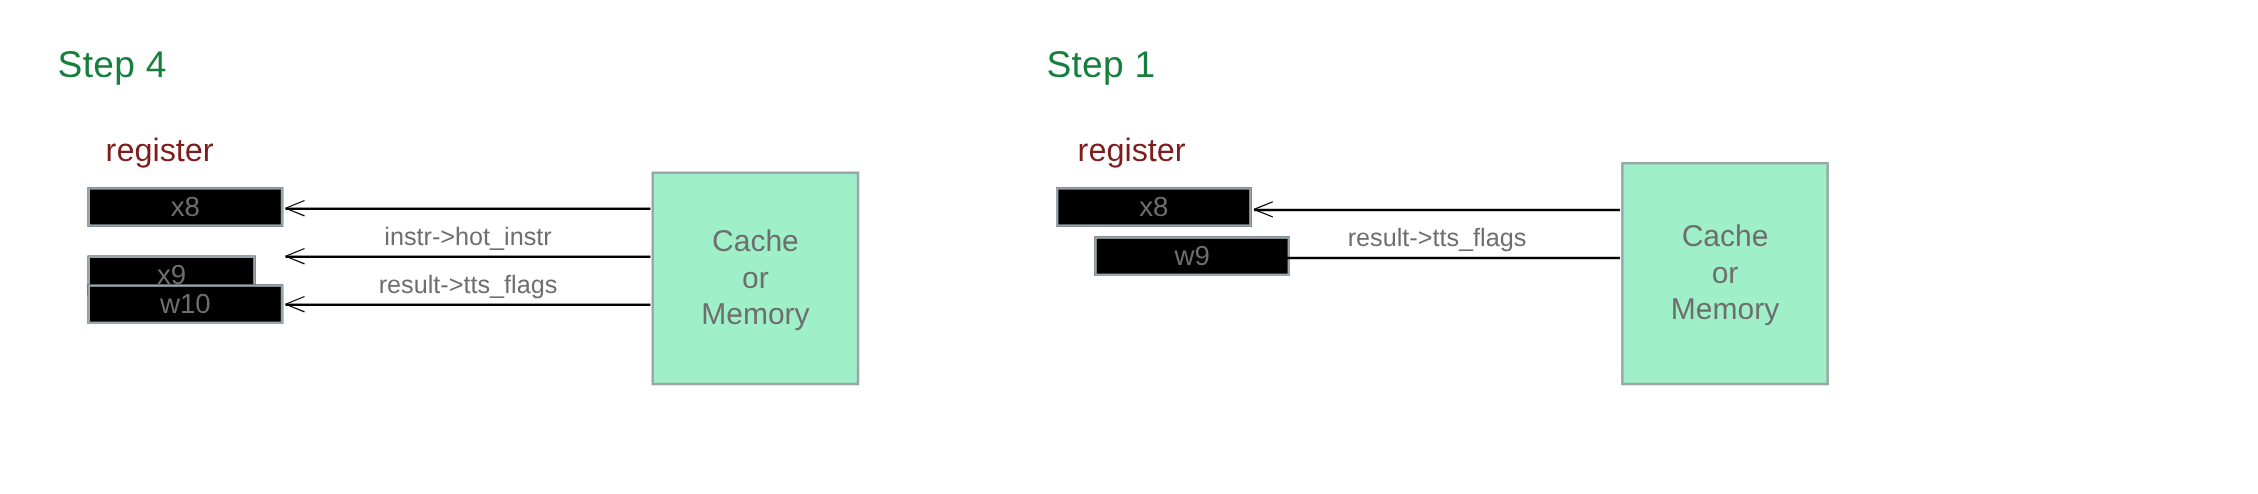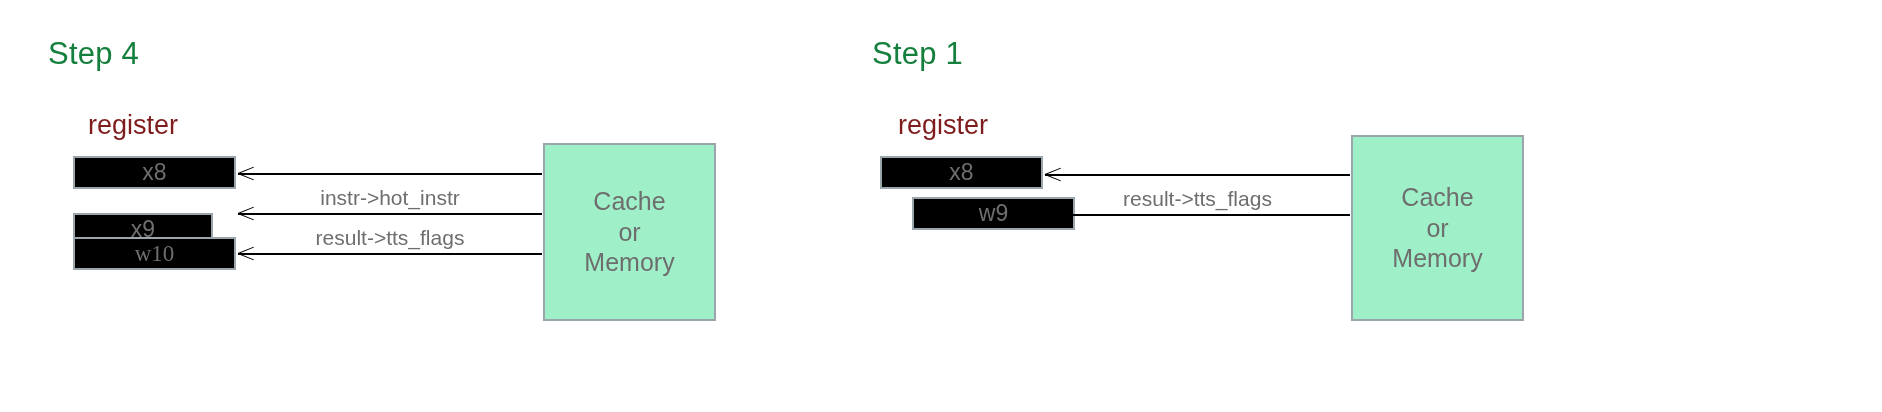--- a/index.html
+++ b/index.html
@@ -101,21 +101,21 @@
 <body>
 
 <div class="panel" id="panel-step4">
 
   <div class="step-title" style="left:48px; top:36px;">Step 4</div>
 
   <div class="register-label" style="left:88px; top:110px;">register</div>
 
   <div class="reg-box" style="left:73px; top:156px; width:163px; height:33px;">x8</div>
   <div class="reg-box" style="left:73px; top:213px; width:140px; height:33px;">x9</div>
-  <div class="reg-box" style="left:73px; top:237px; width:163px; height:33px;font-family:Liberation Serif, serif;">w10</div>
+  <div class="reg-box" style="left:73px; top:237px; width:163px; height:33px;">w10</div>
 
   <div class="mem-box" style="left:543px; top:143px; width:173px; height:178px;">
     <span>Cache</span>
     <span>or</span>
     <span>Memory</span>
   </div>
 
   <div class="arrow" style="left:238px; top:173px; width:304px;">
     <div class="shaft"></div>
     <div class="head-top"></div>

